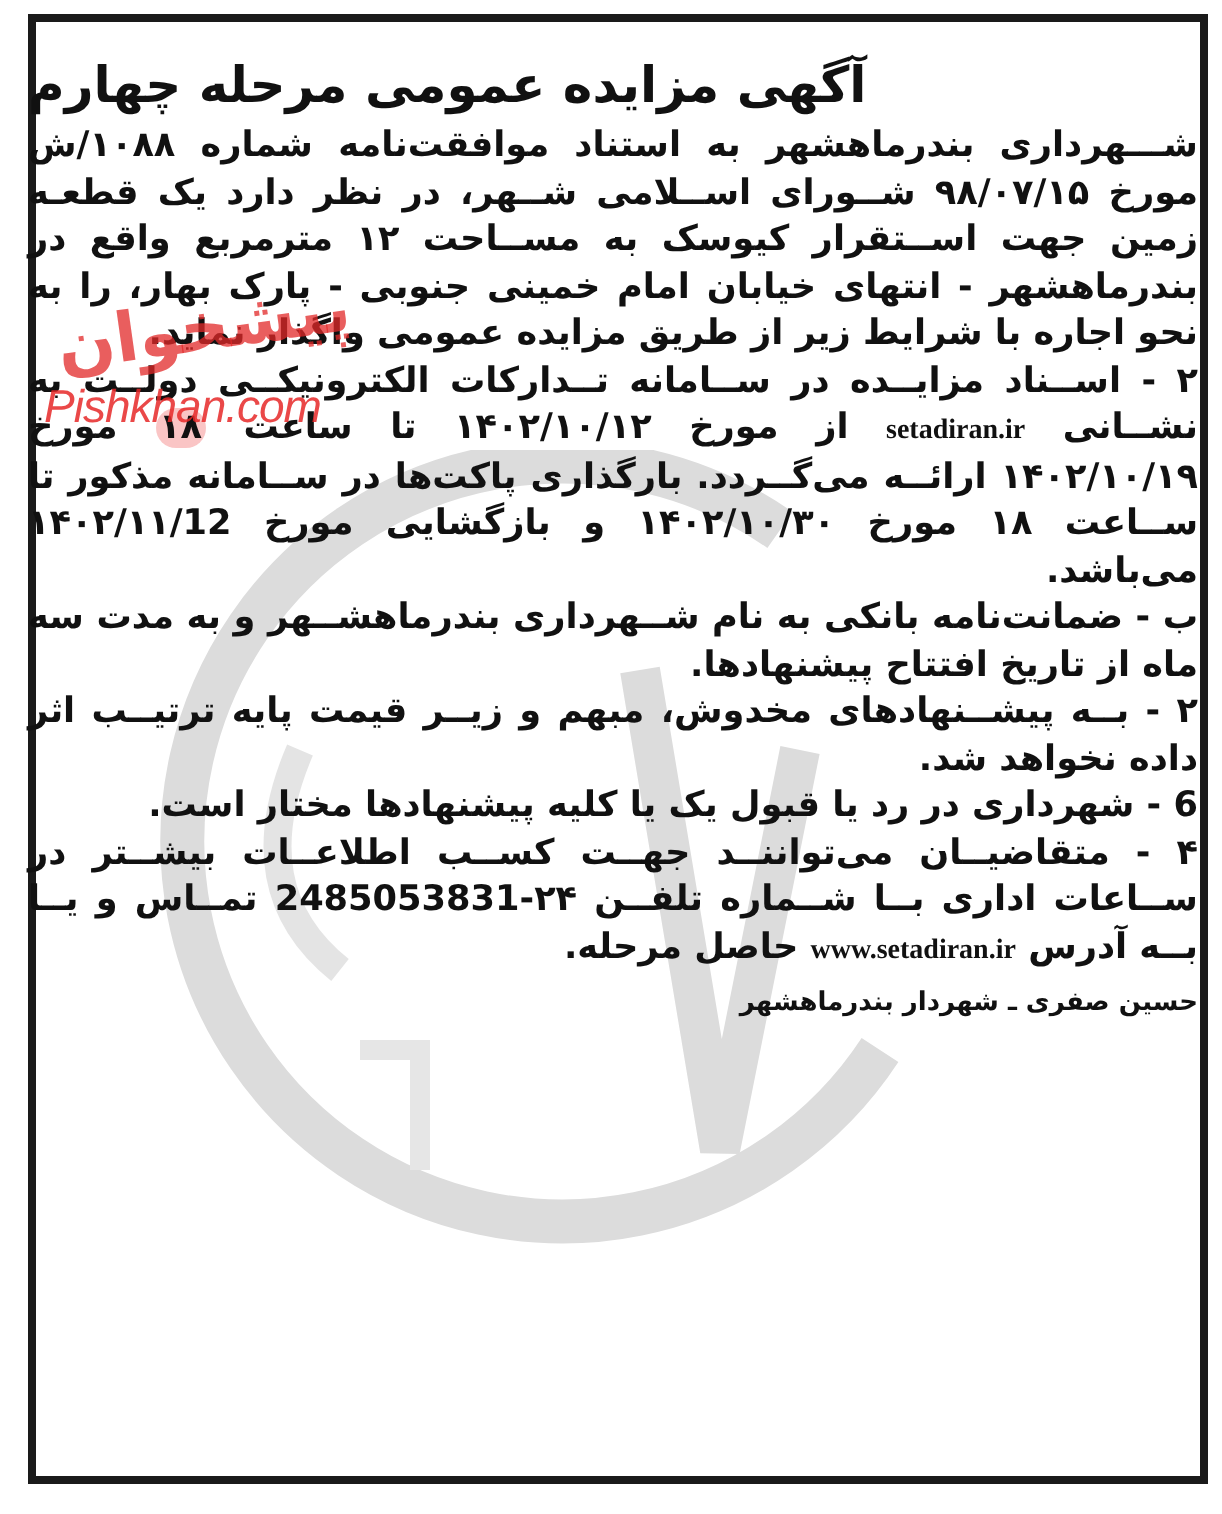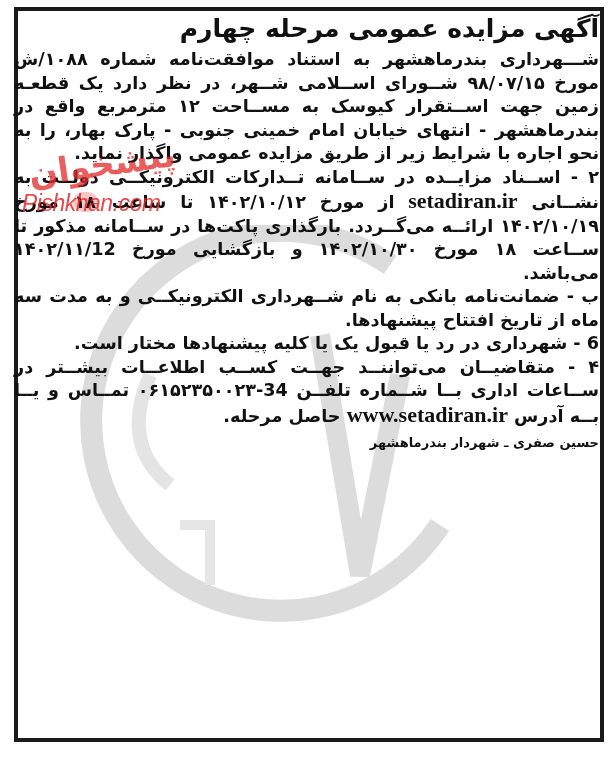--- a/index.html
+++ b/index.html
@@ -68,39 +68,39 @@
   }
   .content {
     position: absolute;
     left: 14px;
     right: 12px;
     top: 0;
     z-index: 2;
     direction: rtl;
   }
   .title {
-    text-align: right;
+    text-align: left;
     font-size: 25px;
     font-weight: bold;
-    margin-top: 14px;
+    margin-top: 28px;
     margin-bottom: 4px;
     line-height: 30px;
     letter-spacing: 0;
   }
   .para {
     font-size: 17.6px;
     font-weight: bold;
     line-height: 23.5px;
     text-align: justify;
     text-align-last: right;
   }
   .para .latin {
     font-family: "Liberation Serif", serif;
     font-weight: bold;
-    font-size: 22px;
+    font-size: 14px;
     direction: ltr;
     unicode-bidi: embed;
   }
   .red-highlight {
     background: rgba(240, 90, 90, 0.35);
     padding: 0 2px;
     border-radius: 10px;
   }
   .signature {
     font-size: 13px;
@@ -135,26 +135,27 @@
 
   <div class="para">
     <span>۲ - اســناد مزایــده در ســامانه تــدارکات الکترونیکــی دولــت به نشــانی</span>
     <span class="latin">setadiran.ir</span>
     <span>از مورخ ۱۴۰۲/۱۰/۱۲ تا ساعت</span>
     <span class="red-highlight">۱۸</span>
     <span>مورخ ۱۴۰۲/۱۰/۱۹ ارائــه می‌گــردد. بارگذاری پاکت‌ها در ســامانه مذکور تا ســاعت ۱۸ مورخ ۱۴۰۲/۱۰/۳۰ و بازگشایی مورخ ۱۴۰۲/۱۱/12 می‌باشد.</span>
   </div>
 
 
-  <div class="para">ب - ضمانت‌نامه بانکی به نام شــهرداری الکترونیکــی و به مدت سه ماه از تاریخ افتتاح پیشنهادها.</div>
+  <div class="para">ب - ضمانت‌نامه بانکی به نام شــهرداری بندرماهشــهر و به مدت سه ماه از تاریخ افتتاح پیشنهادها.</div>
 
 
+  <div class="para">۲ - بــه پیشــنهادهای مخدوش، مبهم و زیــر قیمت پایه ترتیــب اثر داده نخواهد شد.</div>
 
   <div class="para">6 - شهرداری در رد یا قبول یک یا کلیه پیشنهادها مختار است.</div>
 
   <div class="para">
-    <span>۴ - متقاضیــان می‌تواننــد جهــت کســب اطلاعــات بیشــتر در ســاعات اداری بــا شــماره تلفــن 34-۰۶۱۵۲۳۵۰۰۲۳ تمــاس و یــا بــه آدرس</span>
+    <span>۴ - متقاضیــان می‌تواننــد جهــت کســب اطلاعــات بیشــتر در ســاعات اداری بــا شــماره تلفــن ۲۴-2485053831 تمــاس و یــا بــه آدرس</span>
     <span class="latin">www.setadiran.ir</span>
     <span>حاصل مرحله.</span>
   </div>
 
   <div class="signature">حسین صفری ـ شهردار بندرماهشهر</div>
 </div>
 
 </body></html>

